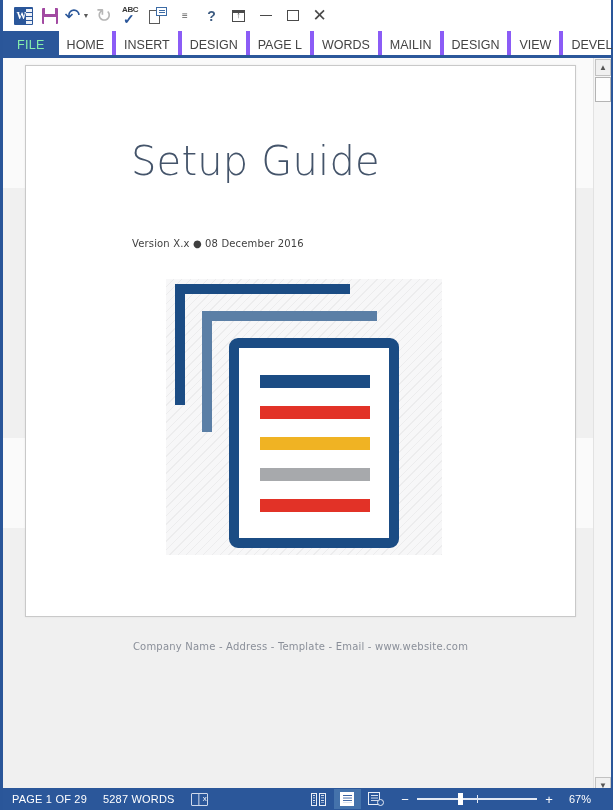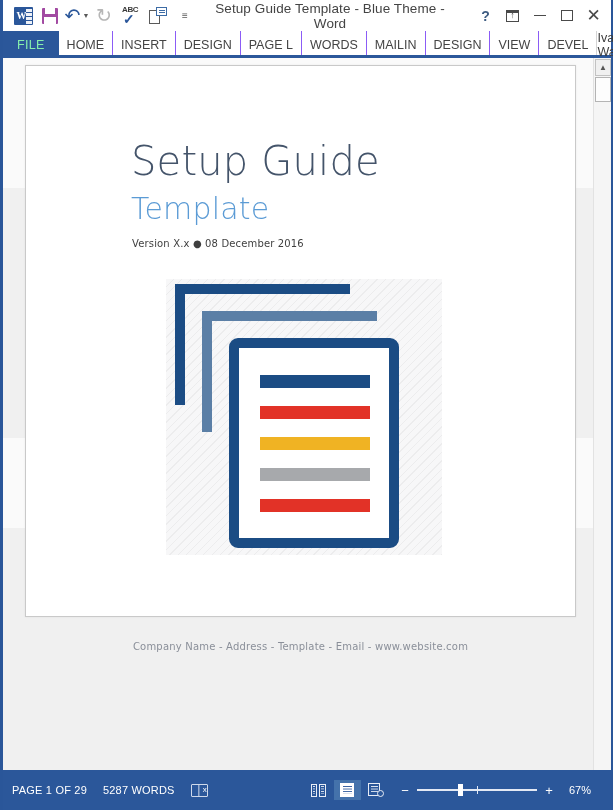--- a/index.html
+++ b/index.html
@@ -110,21 +110,21 @@
   .tabbar {
     height: 27px; background: #fff; display: flex; align-items: stretch;
     position: relative;
   }
   .tabbar::after{
     content:""; position:absolute; left:0; right:0; bottom:0; height:3px; background:#2b579a;
   }
   .tab {
     display:flex; align-items:center; justify-content:center;
     font-size: 12.5px; color: #444; padding: 0 8px; position: relative;
-    border-right: 1px solid #8b5cf6; white-space: nowrap;
+    border-right: 4px solid #8b5cf6; white-space: nowrap;
   }
   .tab.file {
     background:#2b579a; color:#86efac; font-size:12.5px; padding: 0 14px;
     border-right: none; letter-spacing:.3px;
   }
   .tab.last { border-right: 1px solid #d4d4d4; }
   .user-area {
     margin-left: auto; display:flex; align-items:center; gap:5px;
     padding-right: 4px; position: relative; z-index: 2;
   }
@@ -186,21 +186,21 @@
     position:absolute; left:140px; top:213px; width: 276px; height: 276px;
     background: #f7f7f8;
     background-image: repeating-linear-gradient(
       135deg, rgba(0,0,0,0) 0px, rgba(0,0,0,0) 5px,
       rgba(0,0,0,.045) 5px, rgba(0,0,0,.045) 6px);
   }
   .hero svg { display:block; width:100%; height:100%; }
 
   
   .statusbar {
-    position:absolute; left:0; right:0; bottom:0; height: 40px;
+    position:absolute; left:0; right:0; bottom:0; height: 22px;
     background:#2b579a; color:#fff; display:flex; align-items:center;
     font-size: 11px; padding-left: 9px;
   }
   .sb-item { margin-right: 16px; white-space: nowrap; letter-spacing:.2px; }
   .proof-ico { position:relative; width:17px; height:13px; margin-right:16px; }
   .proof-ico .bk {
     position:absolute; inset:0; border:1.3px solid #cfd9ea; border-radius:1px;
   }
   .proof-ico .spine {
     position:absolute; left:50%; top:0; bottom:0; width:1.3px;
@@ -296,21 +296,20 @@
       <div class="qat-btn">
         <div class="prnt-ico">
             <div class="pg"></div>
             <div class="lines"></div>
           </div>
       </div>
       <div class="qat-btn">
         <span class="dd-ico">≡​</span>
       </div>
     </div>
-    <div class="win-title">Setup Guide Template - Blue Theme - Word</div>
     <div class="win-ctrls">
       <div class="win-btn">
           <span class="help-q">?</span>
         </div>
       <div class="win-btn">
           <span class="ribopt"></span>
         </div>
       <div class="win-btn">
           <span class="minim"></span>
         </div>
@@ -348,21 +347,20 @@
 
     <div class="scroll-col">
       <div class="sc-arrow up">▲</div>
       <div class="sc-thumb"></div>
       <div class="sc-arrow down">▼</div>
     </div>
 
     <div class="page">
 
       <div class="doc-title">Setup Guide</div>
-      <div class="doc-subtitle">Template</div>
       <div class="doc-version">Version X.x ● 08 December 2016</div>
 
       <div class="hero">
         <svg viewBox="0 0 276 276" xmlns="http://www.w3.org/2000/svg">
 
           <path d="M14 126 L14 10 L184 10" fill="none" stroke="#1b4c84" stroke-width="10"></path>
 
           <path d="M41 153 L41 37 L211 37" fill="none" stroke="#5b7fa6" stroke-width="10"></path>
 
           <rect x="68" y="64" width="160" height="200" rx="4" ry="4" fill="#ffffff" stroke="#1b4c84" stroke-width="10"></rect>

